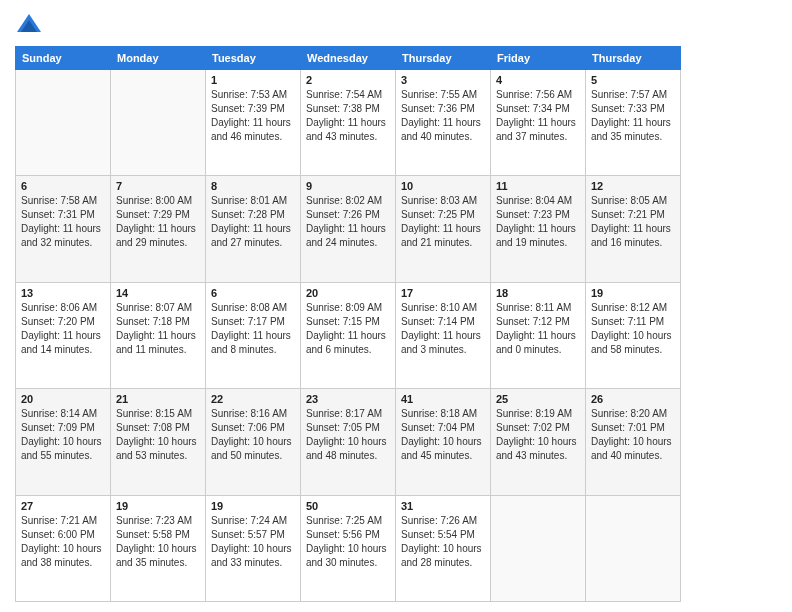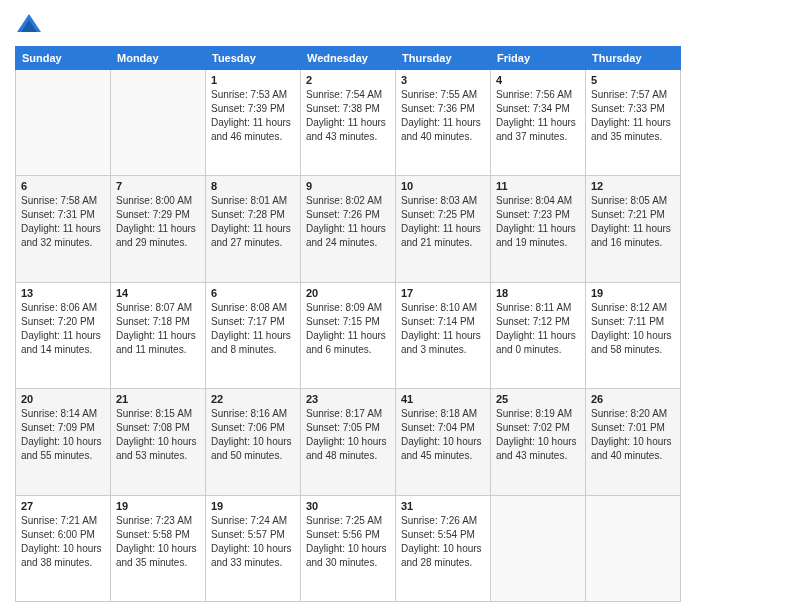--- a/index.html
+++ b/index.html
@@ -251,21 +251,21 @@
           </td>
           <td>
             <div class="day-num">19</div>
             <div class="day-info">Sunrise: 7:23 AM<br>Sunset: 5:58 PM<br>Daylight: 10 hours and 35 minutes.</div>
           </td>
           <td>
             <div class="day-num">19</div>
             <div class="day-info">Sunrise: 7:24 AM<br>Sunset: 5:57 PM<br>Daylight: 10 hours and 33 minutes.</div>
           </td>
           <td>
-            <div class="day-num">30</div>
+            <div class="day-num">50</div>
             <div class="day-info">Sunrise: 7:25 AM<br>Sunset: 5:56 PM<br>Daylight: 10 hours and 30 minutes.</div>
           </td>
           <td>
             <div class="day-num">31</div>
             <div class="day-info">Sunrise: 7:26 AM<br>Sunset: 5:54 PM<br>Daylight: 10 hours and 28 minutes.</div>
           </td>
           <td class="empty"></td>
           <td class="empty"></td>
         </tr>
       </tbody>

